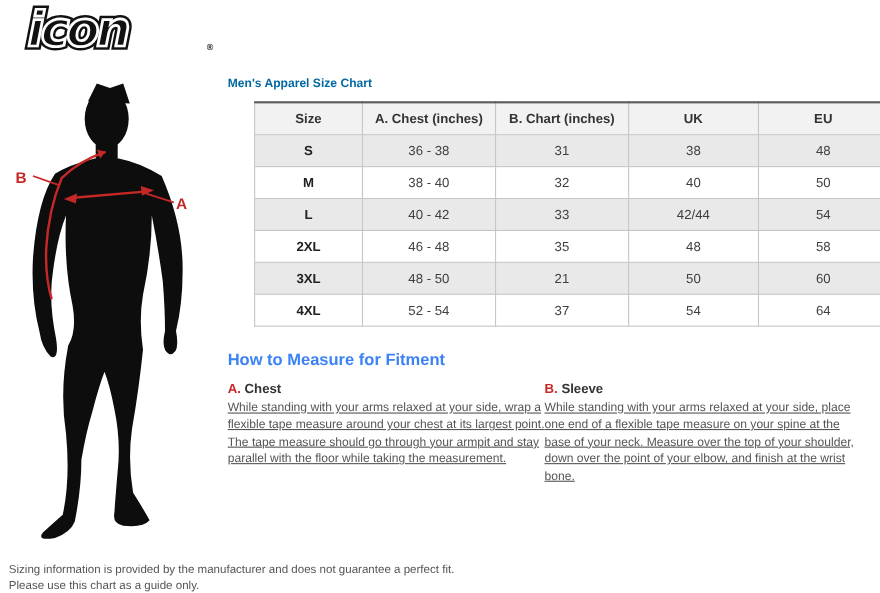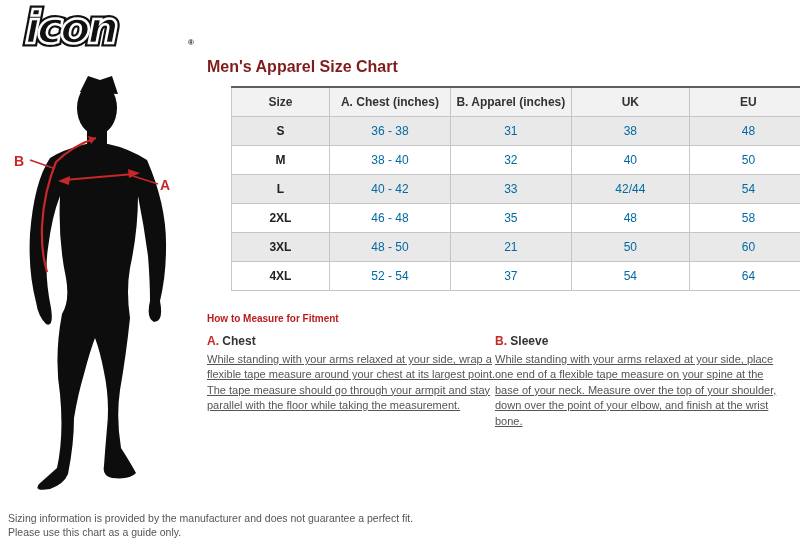--- a/index.html
+++ b/index.html
@@ -19,41 +19,41 @@
   .logo .stroke-outer{-webkit-text-stroke:7px #111;color:#111;}
   .logo .stroke-inner{-webkit-text-stroke:2.5px #fff;color:#111;}
   .logo .reg{
     position:absolute;left:163px;top:36px;font-size:8px;font-style:normal;
     font-weight:bold;color:#111;
   }
   
   .figure{position:absolute;left:0;top:56px;width:205px;height:450px;}
   
   .content{position:absolute;left:207px;top:58px;width:576px;}
-  .page-title{font-size:16px;font-weight:bold;color:#7f1d1d;margin:0 0 10px 0;}
+  .page-title{font-size:11px;font-weight:bold;color:#0369a1;margin:12px 0 10px 0;}
   table.size-table{
     border-collapse:collapse;width:577px;table-layout:fixed;
     border:1px solid #c4c4c4;border-top:2px solid #5f5f5f;margin-left:24px;
   }
   table.size-table col.c-size{width:17%;}
   table.size-table col.c-chest{width:21%;}
   table.size-table col.c-sleeve{width:21%;}
   table.size-table col.c-uk{width:20.5%;}
   table.size-table col.c-eu{width:20.5%;}
   table.size-table th, table.size-table td{
     border:1px solid #c6c6c6;text-align:center;height:28px;
     font-size:12px;padding:0 4px;
   }
   table.size-table th{background:#f2f2f2;color:#333;font-weight:bold;}
   table.size-table tbody tr:nth-child(odd){background:#e9e9e9;}
   table.size-table tbody tr:nth-child(even){background:#ffffff;}
-  table.size-table td{color:#0369a1;}
+  table.size-table td{color:#404040;}
   table.size-table td:first-child{color:#222;font-weight:bold;}
   
-  .measure-title{font-size:10px;font-weight:bold;color:#b91c1c;margin:22px 0 10px 0;}
+  .measure-title{font-size:15px;font-weight:bold;color:#3b82f6;margin:22px 0 10px 0;}
   .measure-cols{display:flex;width:576px;}
   .measure-col{flex:1;}
   .measure-head{font-size:12px;font-weight:bold;color:#333;margin:0 0 4px 0;}
   .measure-head .letter{color:#c62828;}
   .measure-text{font-size:11px;color:#555;line-height:1.4;margin:0;text-decoration:underline;}
   
   .footer{position:absolute;left:8px;top:511px;font-size:10.5px;color:#555;line-height:1.35;}
 </style>
 </head>
 <body>
@@ -130,21 +130,21 @@
       <col class="c-size">
         <col class="c-chest">
         <col class="c-sleeve">
         <col class="c-uk">
         <col class="c-eu">
     </colgroup>
     <thead>
       <tr>
           <th>Size</th>
           <th>A. Chest (inches)</th>
-          <th>B. Apparel (inches)</th>
+          <th>B. Chart (inches)</th>
           <th>UK</th>
           <th>EU</th>
         </tr>
     </thead>
     <tbody>
         <tr>
           <td>S</td>
           <td>36 - 38</td>
           <td>31</td>
           <td>38</td>

